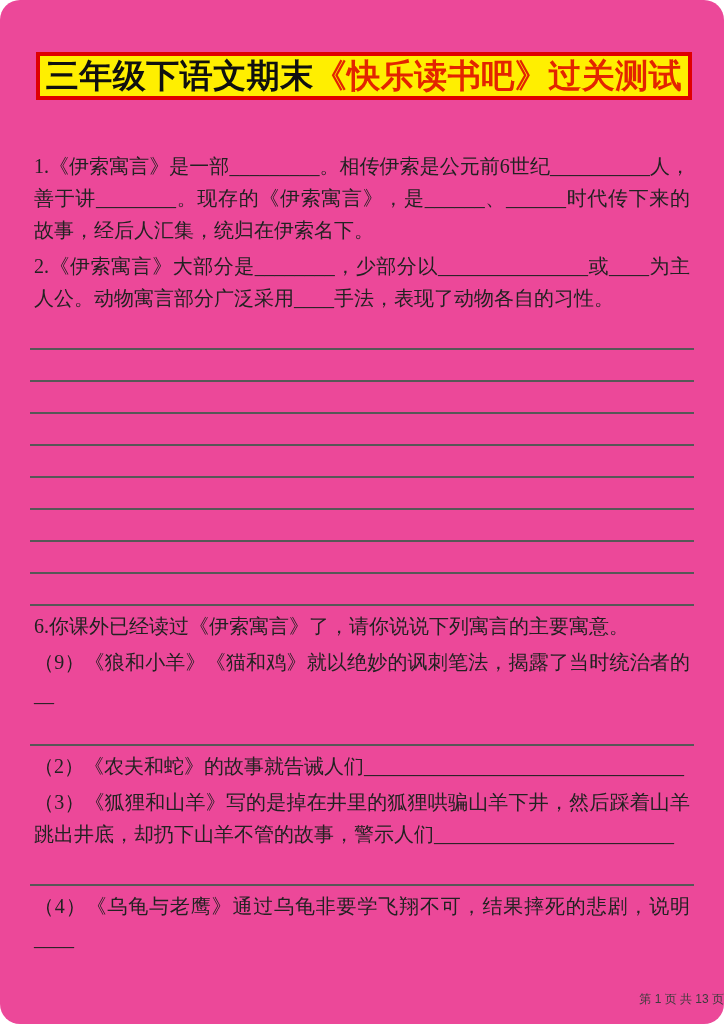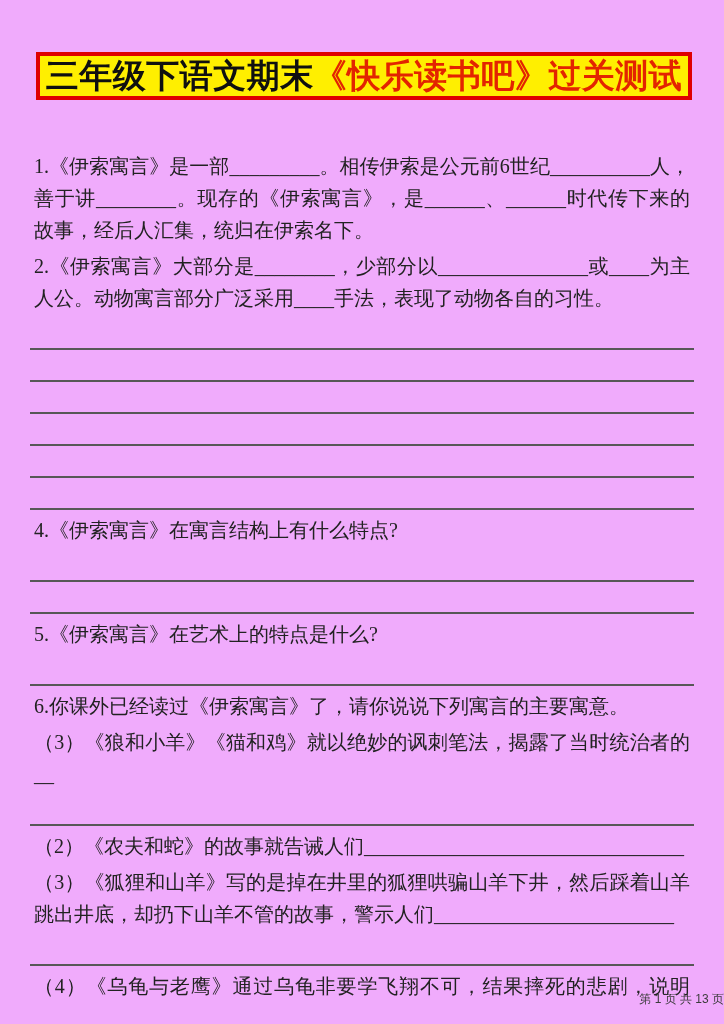--- a/index.html
+++ b/index.html
@@ -4,21 +4,21 @@
 <style>
   * { margin:0; padding:0; box-sizing:border-box; }
   html,body { background:#ffffff; }
   body {
     width:724px; height:1024px;
     font-family:"Liberation Serif","DejaVu Serif",serif;
     color:#1f1f1f;
     position:relative;
     overflow:hidden;
   }
-  .page { position:absolute; inset:0; background:#f0abfc; }
+  .page { position:absolute; inset:0; background:#ec4899;border-radius:20px; }
 
   
   .banner {
     position:absolute; left:36px; top:52px; width:656px; height:48px;
     background:#ffef00;
     border:4px solid #df0000;
     display:flex; align-items:center; justify-content:center;
     white-space:nowrap;
     font-size:33px; font-weight:bold; letter-spacing:0.5px;
   }
@@ -84,35 +84,33 @@
 
     <div class="lines">
         <div class="answer-line"></div>
         <div class="answer-line"></div>
         <div class="answer-line"></div>
         <div class="answer-line"></div>
         <div class="answer-line"></div>
         <div class="answer-line"></div>
       </div>
 
-    <p class="q">4.《伊索寓言》在寓言结构上有什么特点?</p>
 
     <div class="lines">
         <div class="answer-line"></div>
         <div class="answer-line"></div>
       </div>
 
-    <p class="q">5.《伊索寓言》在艺术上的特点是什么?</p>
 
     <div class="lines">
         <div class="answer-line"></div>
       </div>
 
     <p class="q">6.你课外已经读过《伊索寓言》了，请你说说下列寓言的主要寓意。</p>
-    <p class="q">（3）《狼和小羊》《猫和鸡》就以绝妙的讽刺笔法，揭露了当时统治者的__</p>
+    <p class="q">（9）《狼和小羊》《猫和鸡》就以绝妙的讽刺笔法，揭露了当时统治者的__</p>
 
     <div class="lines">
         <div class="answer-line"></div>
       </div>
 
     <p class="q">（2）《农夫和蛇》的故事就告诫人们________________________________</p>
     <p class="q">（3）《狐狸和山羊》写的是掉在井里的狐狸哄骗山羊下井，然后踩着山羊跳出井底，却扔下山羊不管的故事，警示人们________________________</p>
 
     <div class="lines">
         <div class="answer-line"></div>

